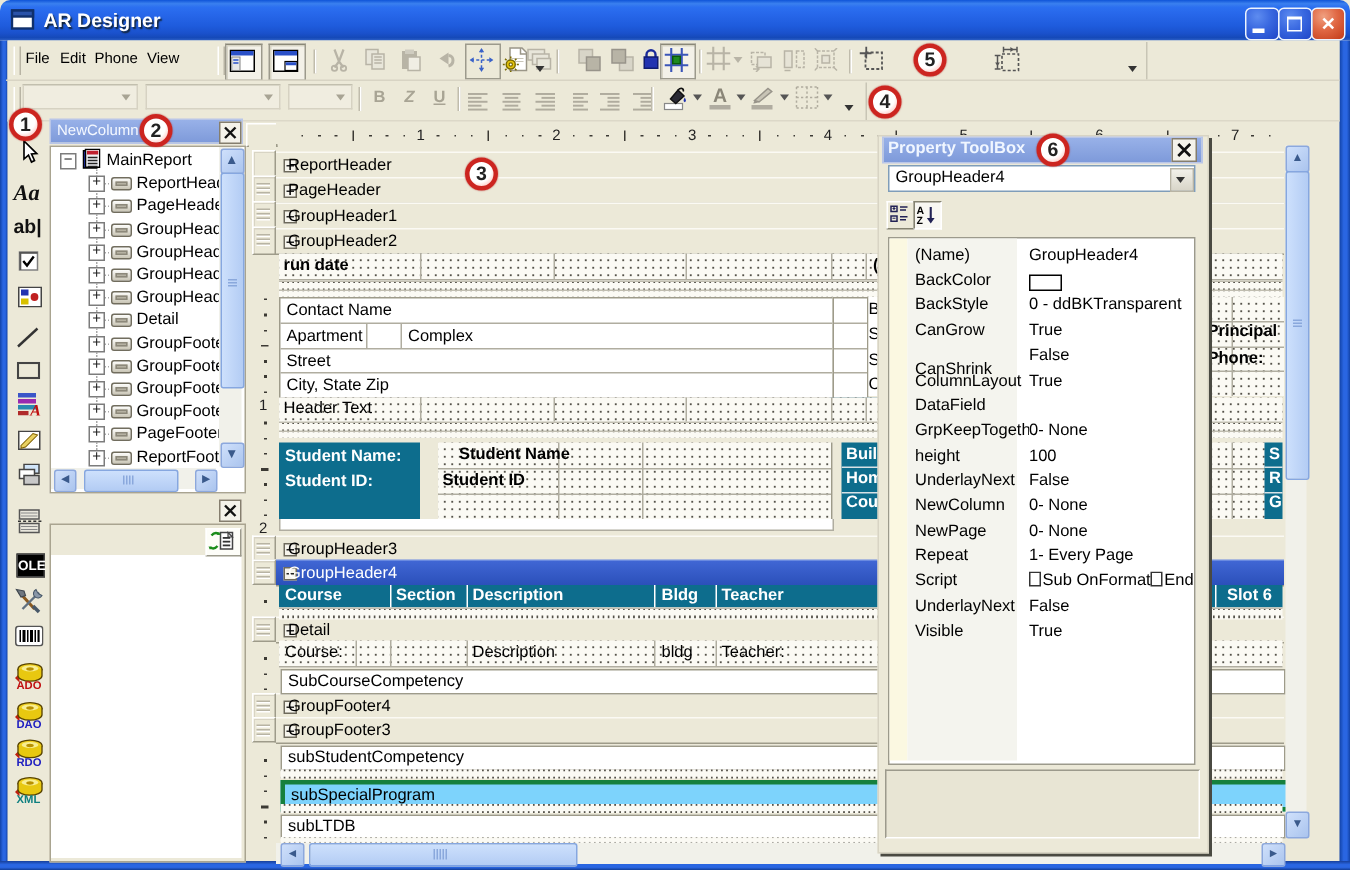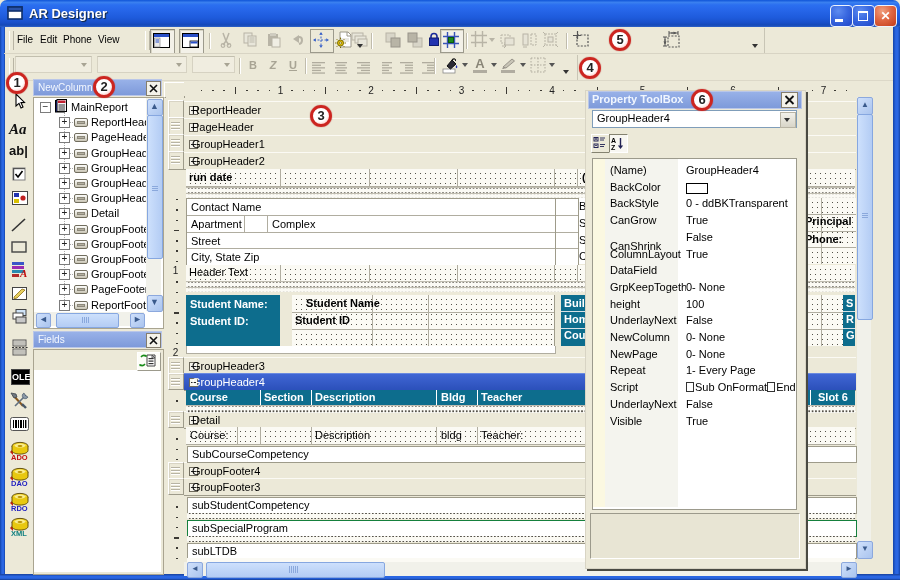--- a/index.html
+++ b/index.html
@@ -580,21 +580,20 @@
       </div>
 <div class="abs sbtn" style="left:146.5px;top:295px;width:14px;height:15px;line-height:13px;font-size:9px;">▼</div>
 <div class="abs sb" style="left:34px;top:312px;width:110px;height:14px;"></div>
 <div class="abs sbtn" style="left:36px;top:312.5px;width:13px;height:13px;line-height:11px;font-size:9px;">◄</div>
 <div class="abs sthumbh" style="left:56px;top:312.5px;width:61px;height:13px;">
         <div class="abs" style="left:25px;top:3px;width:1px;height:6px;background:#8aa8dc;box-shadow:2px 0 0 #8aa8dc,4px 0 0 #8aa8dc,6px 0 0 #8aa8dc;"></div>
       </div>
 <div class="abs sbtn" style="left:130px;top:312.5px;width:13px;height:13px;line-height:11px;font-size:9px;">►</div>
     </div>
 
-<div class="abs ptitle" style="left:33px;top:331px;width:123px;">Fields</div>
 <div class="abs pclose" style="left:146px;top:333px;">
       <svg width="9" height="9">
         <path d="M1 1 L8 8 M8 1 L1 8" stroke="#111" stroke-width="1.6"></path>
       </svg>
     </div>
 <div class="abs" style="left:33px;top:349px;width:129px;height:224px;background:#ece9d8;border:1px solid #a9a490;"></div>
 <div class="abs" style="left:34px;top:370px;width:127px;height:202px;background:#fff;"></div>
 <div class="abs" style="left:137px;top:352px;width:22px;height:17px;background:#fdfdf8;border:1px solid #9c9a8c;border-top-color:#fff;border-left-color:#fff;">
 <svg width="20" height="15" viewBox="0 0 20 15">
 <path d="M9 2h8l0 11h-8z" fill="#fff" stroke="#444" stroke-width="1"></path>
@@ -895,21 +894,21 @@
         <div class="abs" style="left:255px;top:2px;">bldg</div>
         <div class="abs" style="left:295px;top:2px;">Teacher:</div>
       </div>
 <div class="abs" style="left:187px;top:446px;width:668px;height:15px;line-height:15px;border:1px solid #9e9b8a;background:#fff;">
         <span style="position:absolute;left:4px;">SubCourseCompetency</span>
       </div>
 <div class="abs" style="left:187px;top:497px;width:668px;height:15px;line-height:15px;border:1px solid #9e9b8a;background:#fff;">
         <span style="position:absolute;left:4px;">subStudentCompetency</span>
       </div>
 <div class="abs dot2" style="left:187px;top:513px;width:668px;height:6px;"></div>
-<div class="abs" style="left:187px;top:520px;width:668px;height:15px;line-height:15px;border:1px solid #15803d;background:#ffffff;">
+<div class="abs" style="left:187px;top:520px;width:668px;height:15px;line-height:15px;border:3px solid #15803d;background:#7dd3fc;">
         <span style="position:absolute;left:4px;">subSpecialProgram</span>
       </div>
 <div class="abs dot2" style="left:187px;top:536px;width:668px;height:6px;"></div>
 <div class="abs" style="left:187px;top:543px;width:668px;height:14px;line-height:14px;border:1px solid #9e9b8a;background:#fff;">
         <span style="position:absolute;left:4px;">subLTDB</span>
       </div>
 <div class="abs dot2" style="left:187px;top:558px;width:668px;height:5px;"></div>
 <div class="abs sb" style="left:184px;top:562px;width:672px;height:14px;"></div>
 <div class="abs sbtn" style="left:187px;top:562px;width:14px;height:14px;line-height:12px;font-size:8px;">◄</div>
 <div class="abs sthumbh" style="left:206px;top:562px;width:177px;height:14px;">

